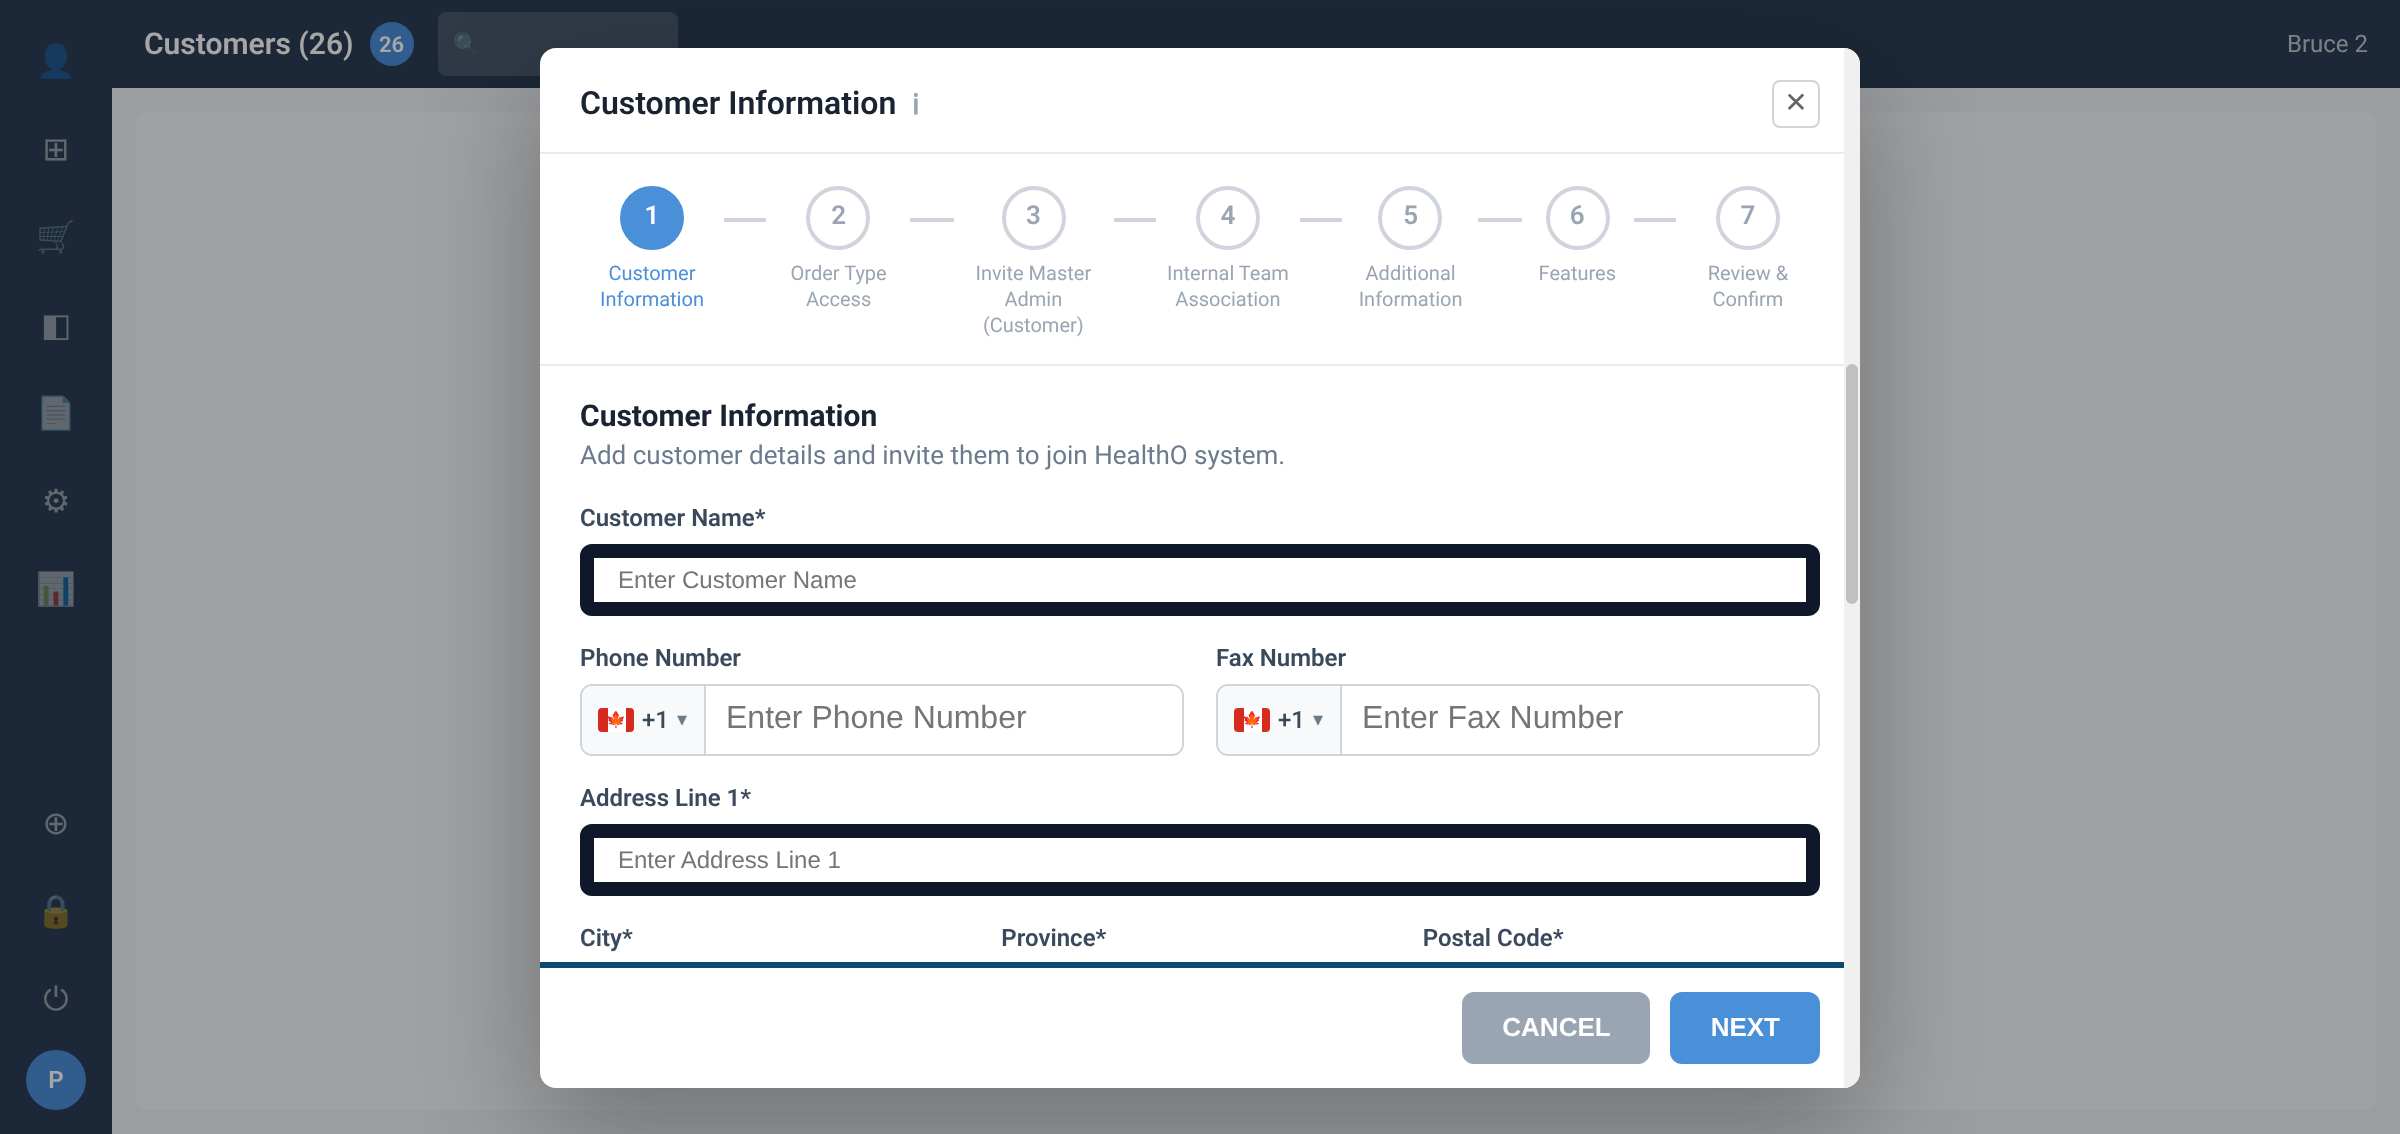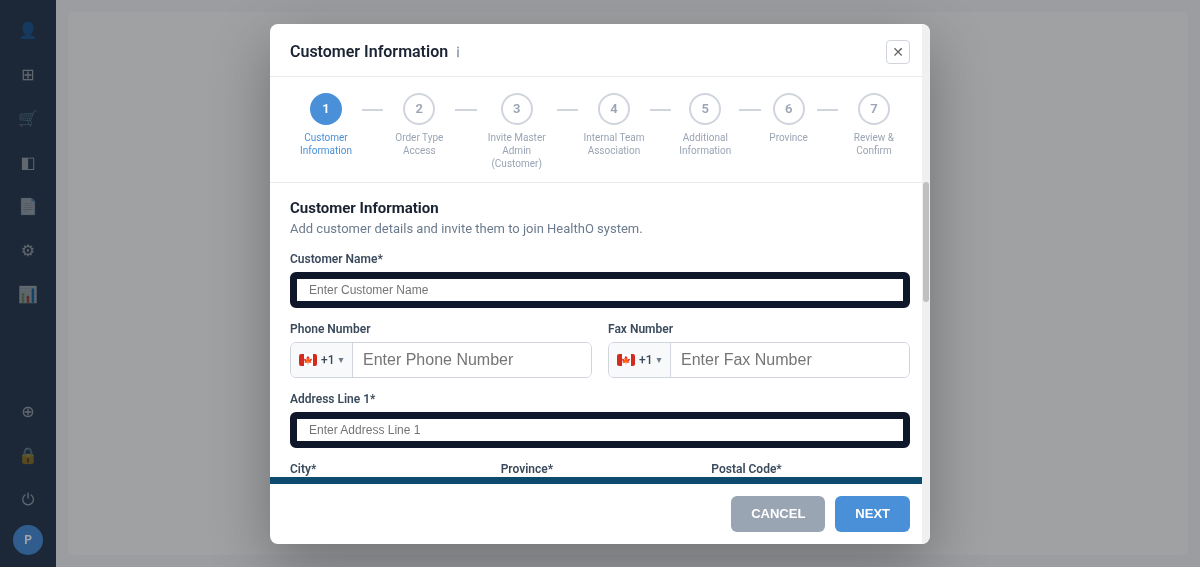--- a/index.html
+++ b/index.html
@@ -377,21 +377,21 @@
       display: flex;
       gap: 12px;
     }
 
     
     .modal-footer {
       display: flex;
       justify-content: flex-end;
       gap: 10px;
       padding: 12px 20px;
-      border-top: 7px solid #0c4a6e;
+      border-top: 3px solid #0c4a6e;
       flex-shrink: 0;
     }
 
     .btn {
       height: 36px;
       padding: 0 20px;
       border-radius: 6px;
       font-size: 13px;
       font-weight: 600;
       cursor: pointer;
@@ -463,20 +463,34 @@
     <div class="sidebar-bottom">
       <div class="sidebar-icon">⊕</div>
       <div class="sidebar-icon">🔒</div>
       <div class="sidebar-icon">⏻</div>
       <div class="sidebar-avatar">P</div>
     </div>
   </div>
 
   <div class="main-content">
 
+    <div class="top-bar">
+      <div class="top-bar-left">
+        <div class="page-header">
+          <span class="page-title-text">Customers (26)</span>
+          <div class="page-badge">26</div>
+        </div>
+        <div class="search-bar-mock">
+          <span>🔍</span>
+        </div>
+      </div>
+      <div class="top-bar-right">
+        <span>Bruce 2</span>
+      </div>
+    </div>
 
     <div class="content-area">
       <div class="table-mock"></div>
     </div>
   </div>
 </div>
 
 <div class="overlay">
   <div class="modal">
 
@@ -521,21 +535,21 @@
 
         <div style="display:flex; flex-direction:column; align-items:center; min-width:68px;">
           <div class="step-circle">5</div>
           <div class="step-label">Additional<br>Information</div>
         </div>
 
         <div class="step-connector"></div>
 
         <div style="display:flex; flex-direction:column; align-items:center; min-width:56px;">
           <div class="step-circle">6</div>
-          <div class="step-label">Province</div>
+          <div class="step-label">Features</div>
         </div>
 
         <div class="step-connector"></div>
 
         <div style="display:flex; flex-direction:column; align-items:center; min-width:72px;">
           <div class="step-circle">7</div>
           <div class="step-label">Review &amp; Confirm</div>
         </div>
 
       </div>

